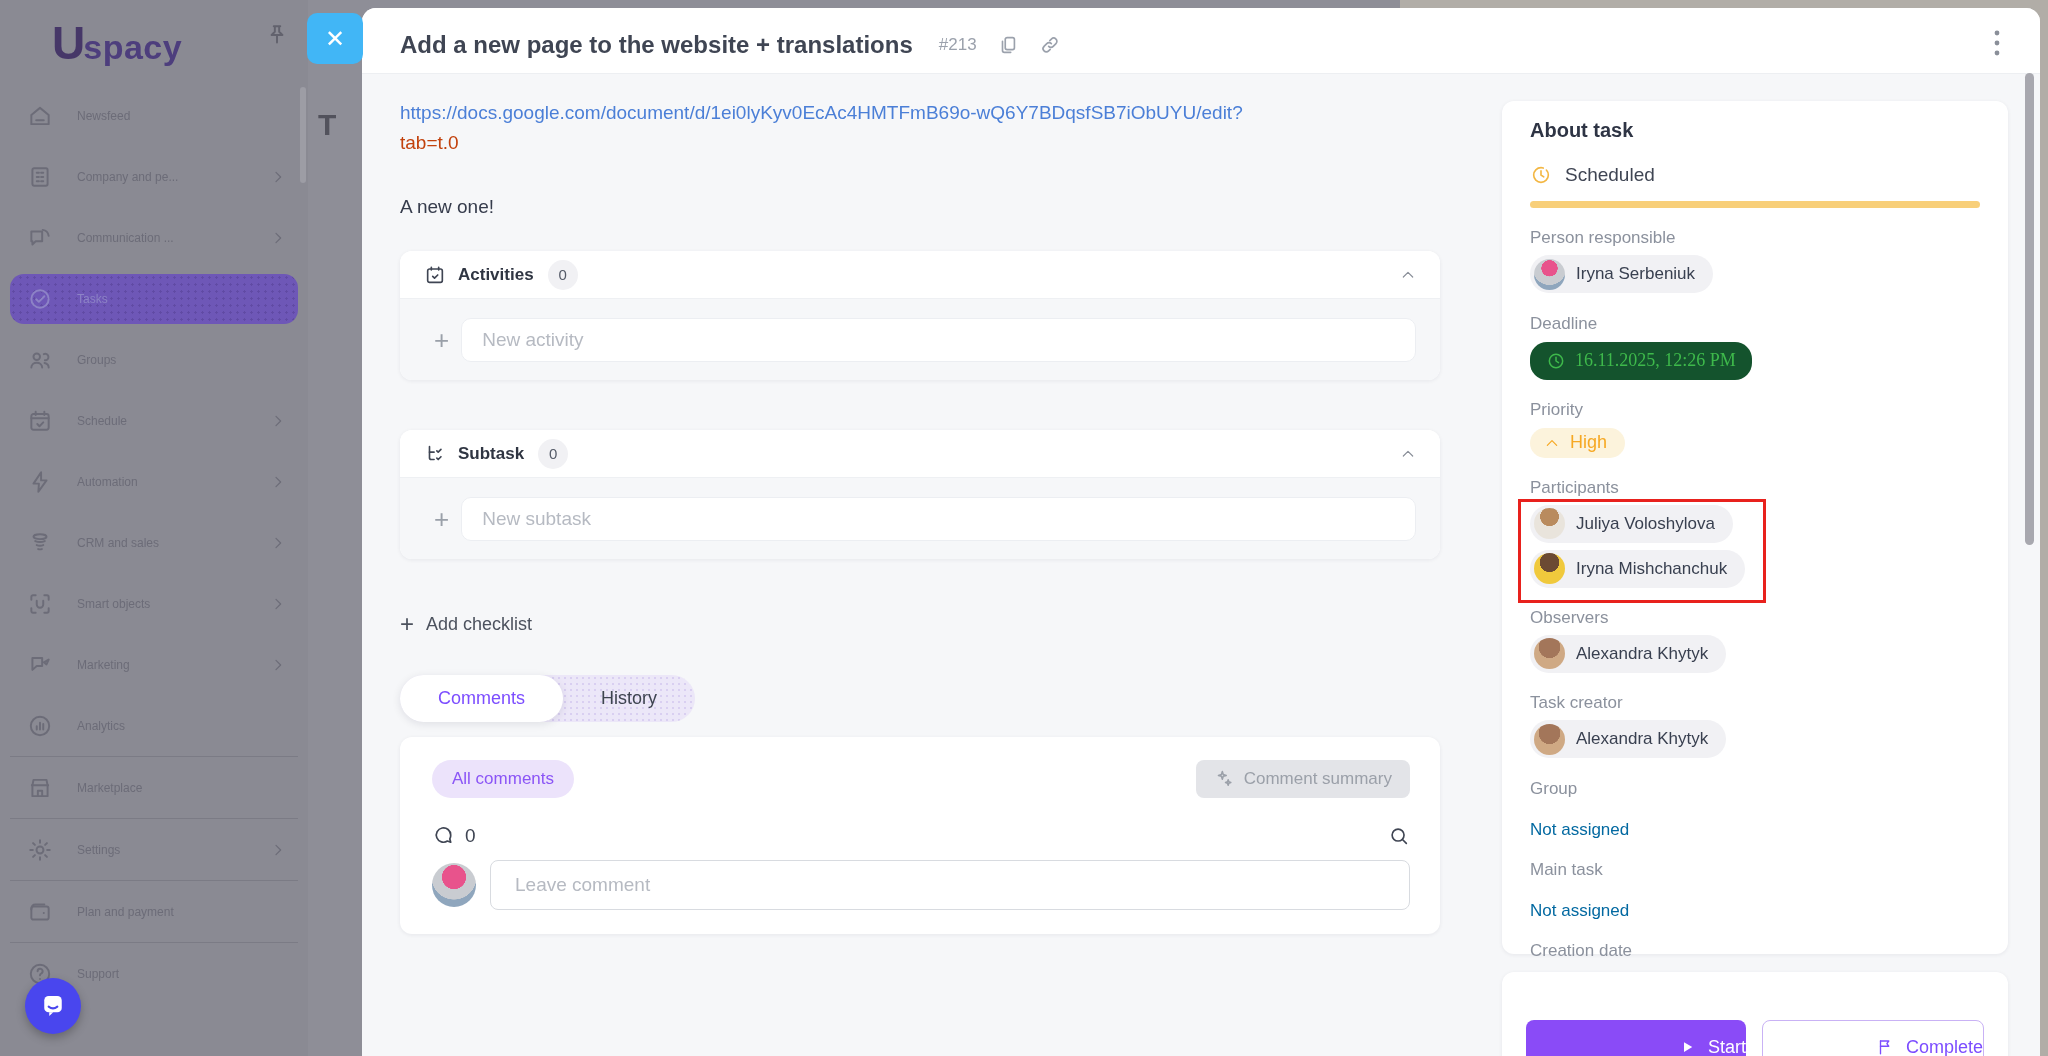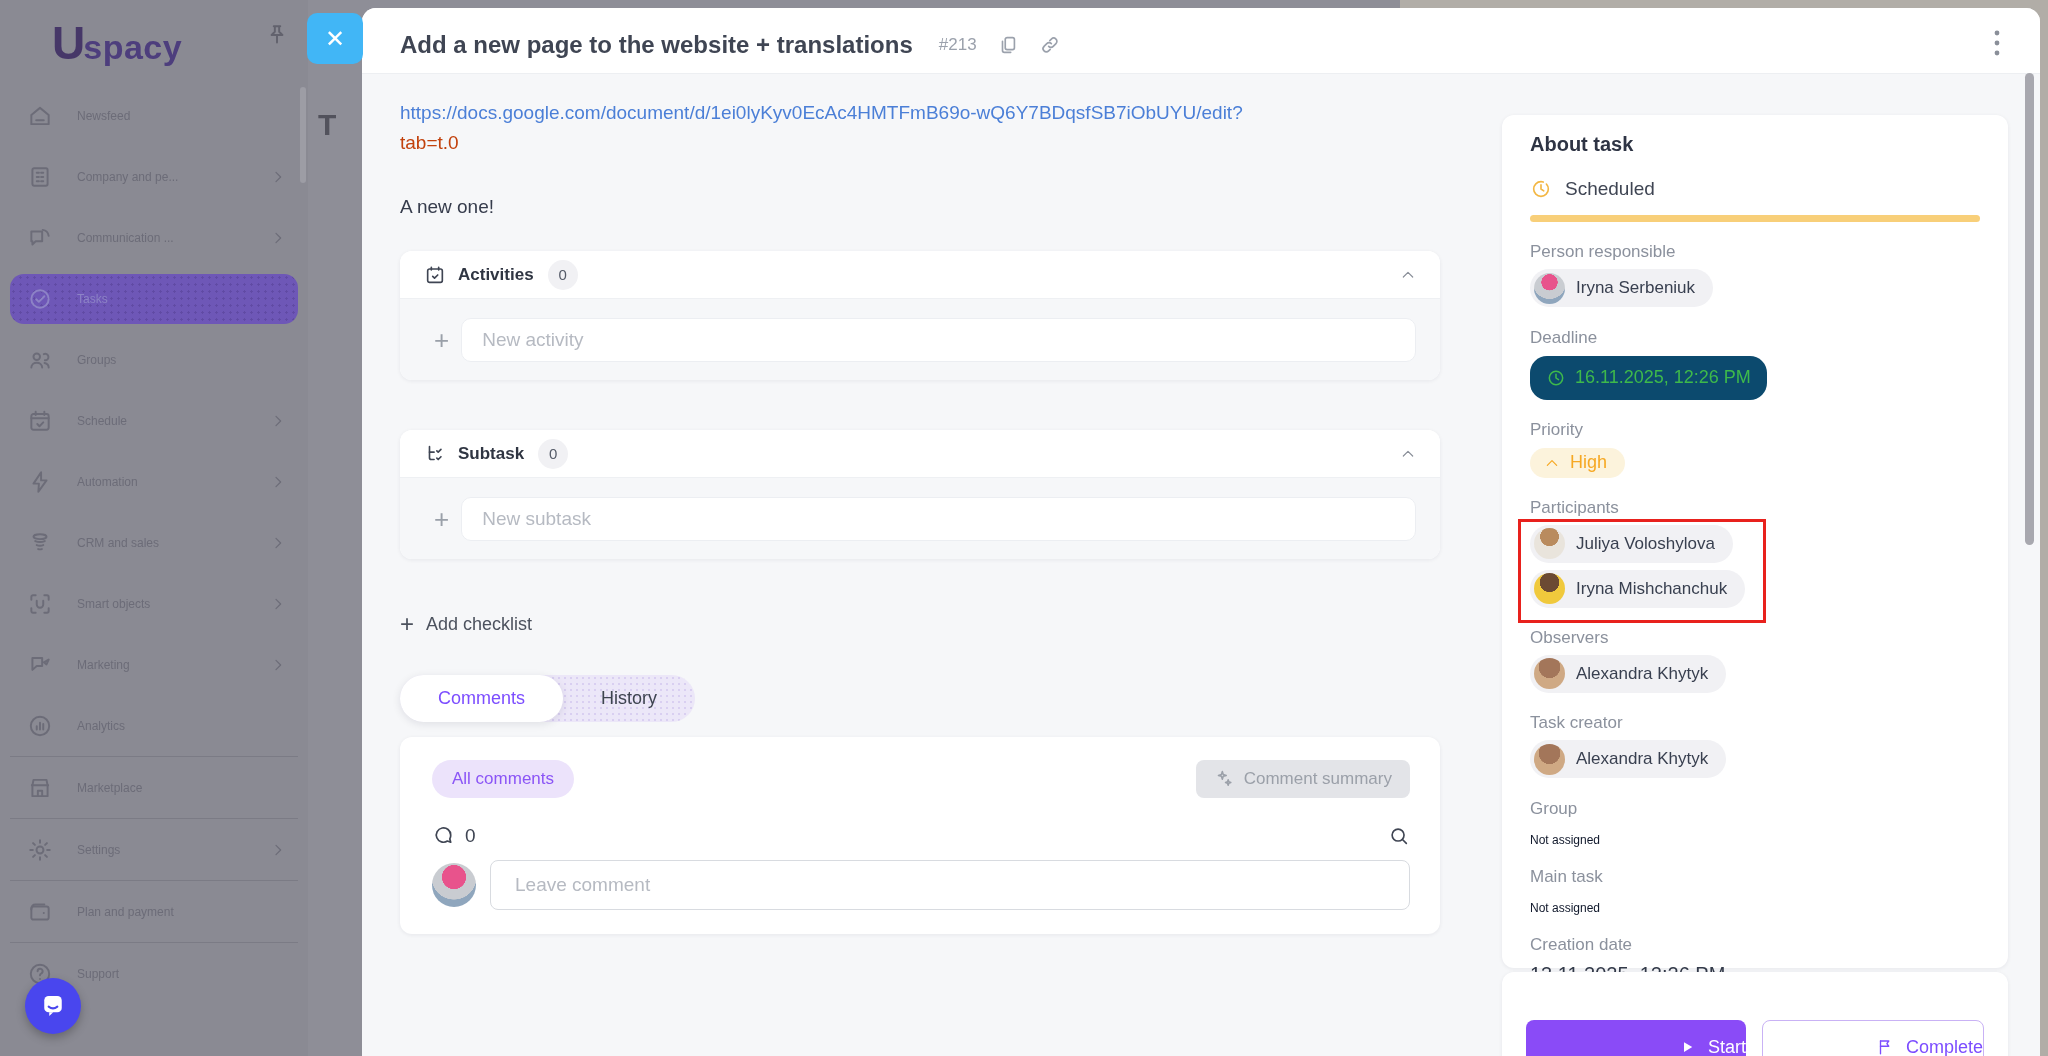--- a/index.html
+++ b/index.html
@@ -87,43 +87,43 @@
   .count-row { margin-top:26px; display:flex; align-items:center; color:#3f4553; }
   .count-row .num { font-size:19px; margin-left:10px; color:#3f4553; }
   .count-row .search { margin-left:auto; width:22px; height:22px; color:#3f4553; }
   .comment-row { margin-top:13px; display:flex; align-items:center; }
   .avatar { border-radius:50%; flex:none; }
   .av-me { width:44px; height:44px; background:radial-gradient(circle at 50% 32%, #e8538c 0 32%, #c9ccd1 33% 60%, #8fa6bd 61%); }
   .comment-input { flex:1; margin-left:14px; height:50px; border:1px solid #d8dbe0; border-radius:8px;
       background:#fff; font-family:inherit; font-size:19px; color:#363c4c; padding:0 24px; outline:none; }
 
   
-  .about-card { position:absolute; left:1140px; top:41px; width:506px; height:853px; padding:18px 28px; }
+  .about-card { position:absolute; left:1140px; top:27px; width:506px; height:853px; padding:18px 28px; }
   .about-title { font-size:20px; font-weight:bold; color:#2e3444; }
   .status-row { margin-top:22px; display:flex; align-items:center; }
   .status-row svg { width:22px; height:22px; color:#f3b744; }
   .status-label { font-size:19px; color:#3f4553; margin-left:13px; }
   .progress { margin-top:15px; height:7px; border-radius:4px; background:#f8cf79; }
   .f-label { margin-top:20px; font-size:17px; color:#8b919d; }
   .chip { display:inline-flex; align-items:center; height:38px; border-radius:20px; background:#f1f1f4;
       padding:0 18px 0 4px; margin-top:7px; font-size:17px; color:#394050; }
   .chip .avatar { width:31px; height:31px; margin-right:11px; }
   .av-serbeniuk { background:radial-gradient(circle at 50% 30%, #e8538c 0 30%, #c9ccd1 31% 62%, #8fa6bd 63%); }
   .av-juliya { background:radial-gradient(circle at 50% 28%, #b98b5e 0 34%, #e9e4dc 35%); }
   .av-irynam { background:radial-gradient(circle at 50% 30%, #6b4a33 0 36%, #f0c93c 37%); }
   .av-alexandra { background:radial-gradient(circle at 50% 30%, #a3765a 0 40%, #cfa océ 41%); background:radial-gradient(circle at 50% 30%, #a3765a 0 40%, #cfa984 41%); }
   .chip-status { display:inline-flex; align-items:center; margin-top:8px; font-size:18px; }
-  .chip-deadline { height:44px; border-radius:17px; background:#0c4a6e; color:#3eb94b; padding:0 16px; }
+  .chip-deadline { height:38px; border-radius:17px; background:#14532d; color:#3eb94b; padding:0 16px;font-family:Liberation Serif, serif; }
   .chip-deadline svg { width:20px; height:20px; margin-right:9px; }
   .chip-priority { height:30px; border-radius:15px; background:#fcf3dc; color:#f6a823; padding:0 18px 0 14px; }
   .chip-priority svg { width:16px; height:16px; margin-right:10px; }
   .participants-wrap { position:relative; }
   .participants-wrap .chip { display:flex; width:max-content; }
   .annotation-box { position:absolute; left:-12px; top:-6px; width:248px; height:104px; border:3px solid #e8211d; }
-  .na { margin-top:14px; font-size:12px; color:#0f172a; }
+  .na { margin-top:21px; font-size:17px; color:#0369a1; }
   .creation-val { margin-top:8px; font-size:20px; color:#333a49; }
 
   .actions-card { position:absolute; left:1140px; top:898px; width:506px; height:100px; padding:25px 24px; display:flex; gap:16px; }
   .btn { flex:1; height:54px; border-radius:8px; font-size:18px; font-family:inherit;
       display:flex; align-items:center; justify-content:flex-end; border:none;margin-top:23px; }
   .btn svg { width:18px; height:18px; margin-right:12px; }
   .btn-start { background:#8a4bf7; color:#fff; }
   .btn-complete { background:#fff; border:1px solid #c9b2f5; color:#7c4dff; }
 
   .modal-scroll { position:absolute; right:6px; top:65px; width:9px; height:472px; border-radius:5px; background:#a8a8af; z-index:25; }

